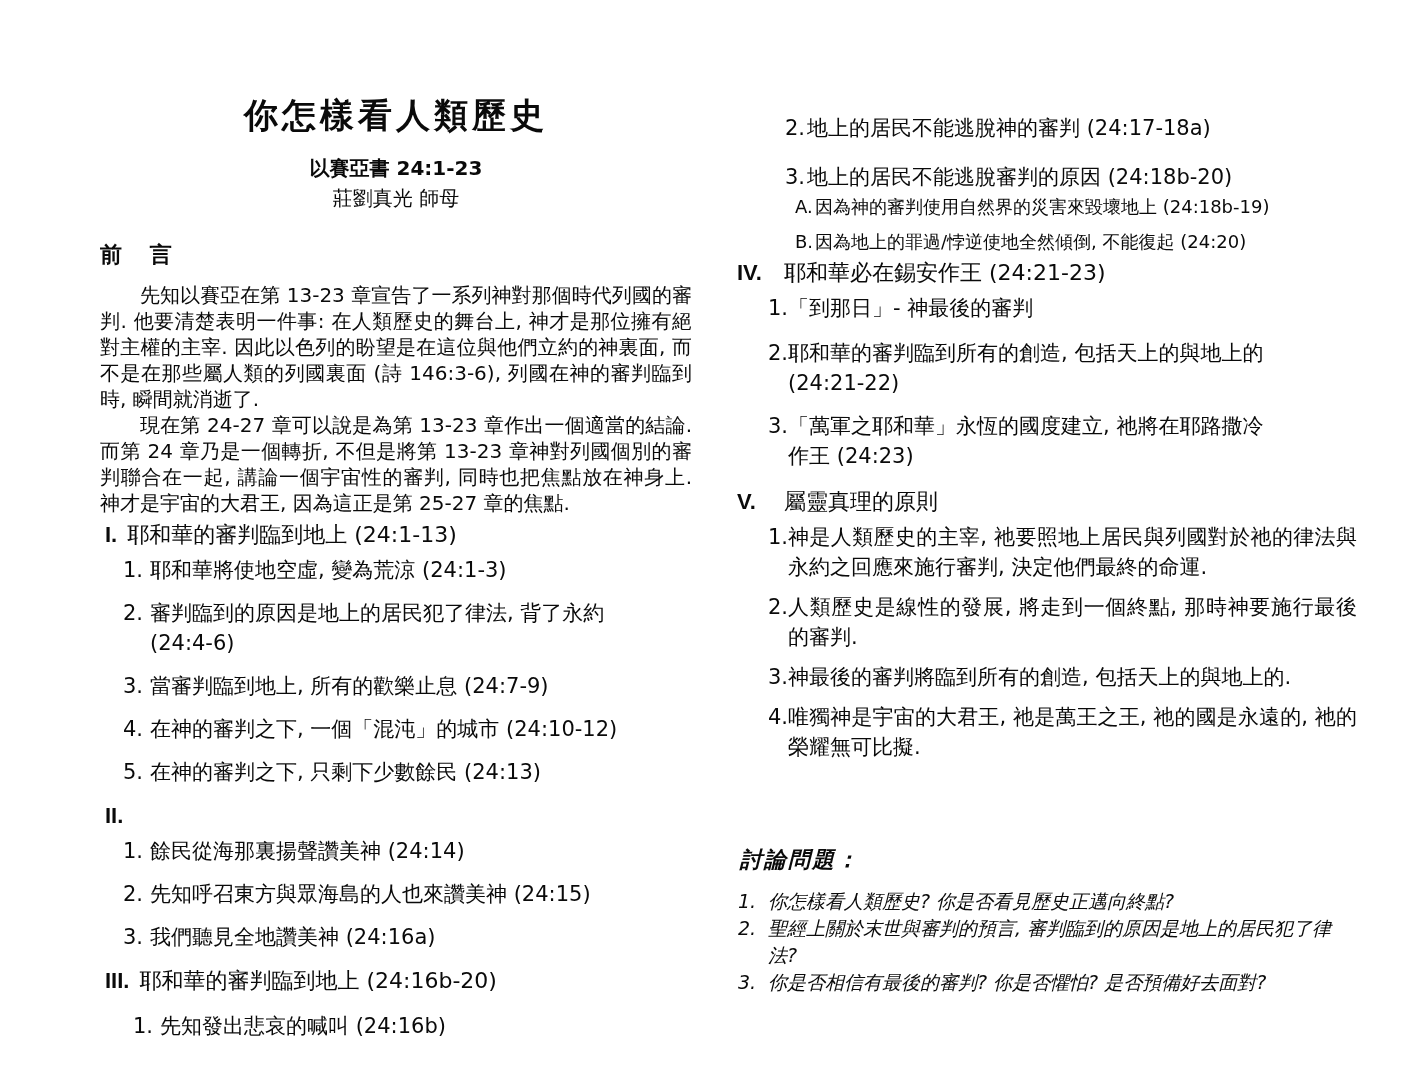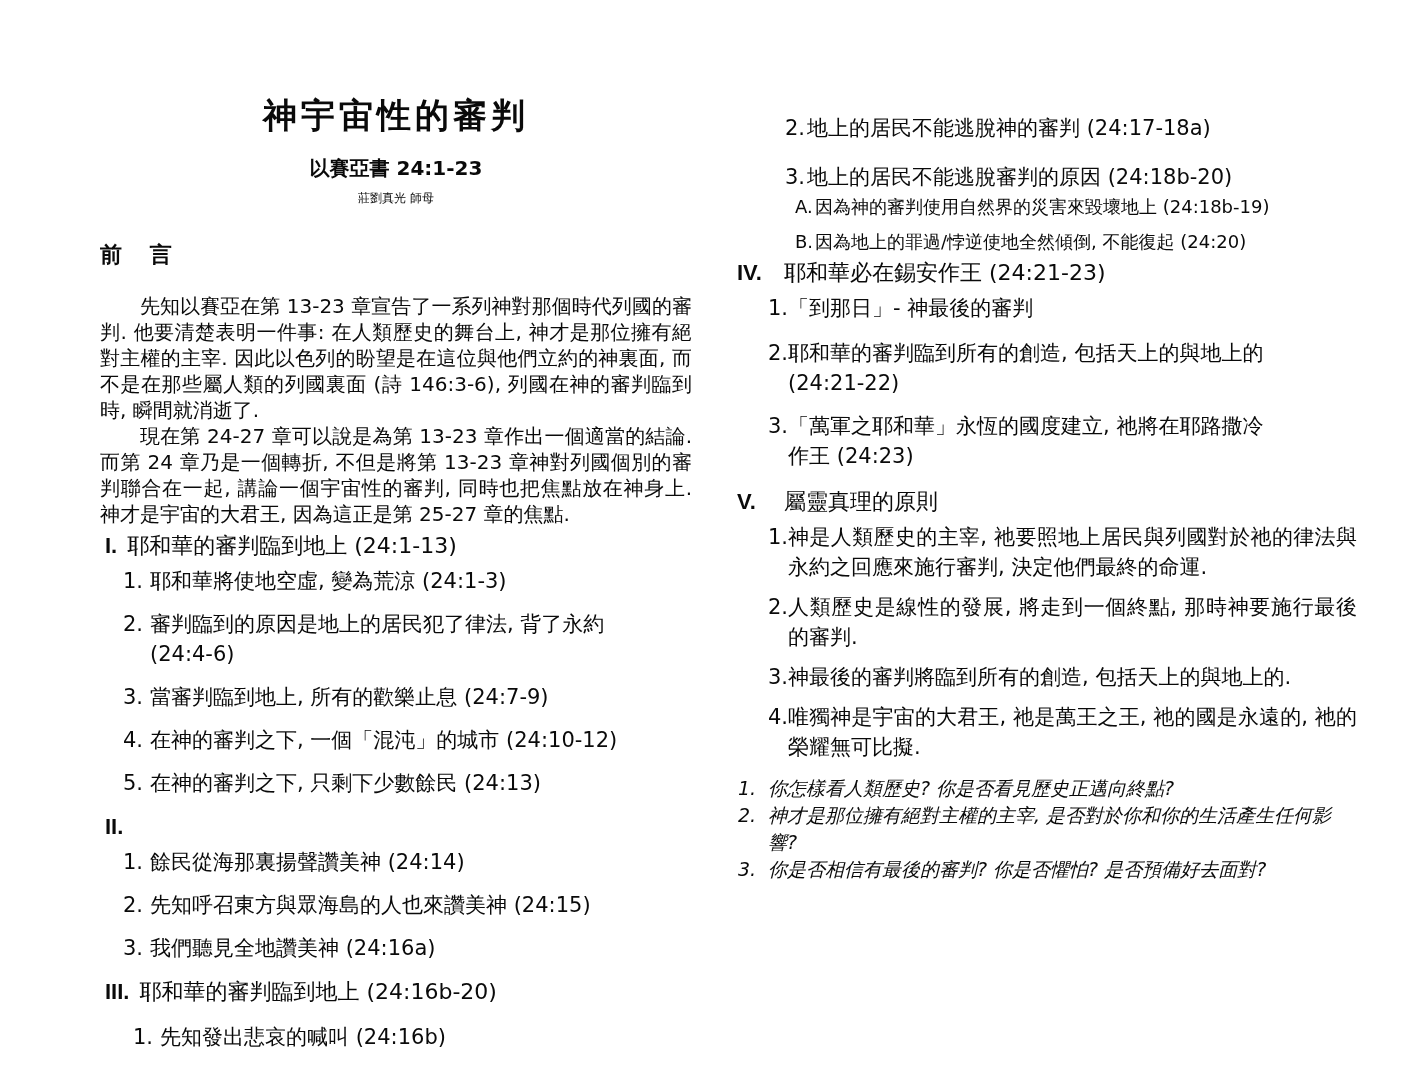--- a/index.html
+++ b/index.html
@@ -10,25 +10,25 @@
     font-family:"DejaVu Sans","Liberation Sans",sans-serif;
     position:relative;
     overflow:hidden;
   }
   .page { position:absolute; inset:0; background:#ffffff; }
   .col-left  { position:absolute; left:100px; top:95px;  width:592px; }
   .col-right { position:absolute; left:737px; top:113px; width:620px; }
 
   .doc-title    { text-align:center; font-size:34px; font-weight:bold; letter-spacing:4px; line-height:40px; }
   .doc-subtitle { text-align:center; font-size:20px; font-weight:bold; margin-top:20px; line-height:26px; }
-  .doc-author   { text-align:center; font-size:12px; margin-top:5px; line-height:24px; }
+  .doc-author   { text-align:center; font-size:20px; margin-top:5px; line-height:24px; }
 
   .preface-heading { font-size:22px; font-weight:bold; letter-spacing:10px; margin-top:31px; line-height:28px; }
   .preface p { font-size:20px; line-height:26px; text-indent:2em; text-align:justify; }
-  .preface p.first { margin-top:24px; }
+  .preface p.first { margin-top:13px; }
 
   .sec-heading { font-size:22px; line-height:34px; display:flex; }
   .sec-heading .rnum { font-weight:bold; font-family:"Liberation Sans",sans-serif; }
   .col-left  .sec-heading { margin-top:2px; margin-left:5px; }
   .col-left  .sec-heading .rnum { margin-right:10px; }
   .col-right .sec-heading .rnum { width:47px; flex:0 0 47px; }
   .col-left  .sec-heading.gap { margin-top:12px; }
 
   .o-item { display:flex; font-size:21px; line-height:30px; margin-top:13px; }
   .o-item.tight { margin-top:3px; }
@@ -58,21 +58,21 @@
   .q-list { margin-top:13px; }
   .q-item { display:flex; font-size:19px; font-style:italic; line-height:27px; }
   .q-item .num { flex:0 0 30px; margin-left:1px; }
 </style>
 </head>
 <body>
 
 <div class="page">
 
   <div class="col-left">
-    <div class="doc-title">神宇宙性的審判</div>
+    <div class="doc-title">你怎樣看人類歷史</div>
     <div class="doc-subtitle">以賽亞書 24:1-23</div>
     <div class="doc-author">莊劉真光 師母</div>
 
     <div class="preface-heading">前 言</div>
     <div class="preface">
       <p class="first">先知以賽亞在第 13-23 章宣告了一系列神對那個時代列國的審判. 他要清楚表明一件事: 在人類歷史的舞台上, 神才是那位擁有絕對主權的主宰. 因此以色列的盼望是在這位與他們立約的神裏面, 而不是在那些屬人類的列國裏面 (詩 146:3-6), 列國在神的審判臨到時, 瞬間就消逝了.</p>
       <p>現在第 24-27 章可以說是為第 13-23 章作出一個適當的結論. 而第 24 章乃是一個轉折, 不但是將第 13-23 章神對列國個別的審判聯合在一起, 講論一個宇宙性的審判, 同時也把焦點放在神身上. 神才是宇宙的大君王, 因為這正是第 25-27 章的焦點.</p>
     </div>
 
     <div class="sec-heading">
@@ -176,28 +176,29 @@
     </div>
     <div class="o-item" style="margin-top:10px;">
       <span class="num">3.</span>
       <span class="txt">神最後的審判將臨到所有的創造, 包括天上的與地上的.</span>
     </div>
     <div class="o-item" style="margin-top:10px;">
       <span class="num">4.</span>
       <span class="txt">唯獨神是宇宙的大君王, 祂是萬王之王, 祂的國是永遠的, 祂的榮耀無可比擬.</span>
     </div>
 
+    <div class="discussion-heading">討論問題：</div>
     <div class="q-list">
       <div class="q-item">
         <span class="num">1.</span>
         <span class="txt">你怎樣看人類歷史? 你是否看見歷史正邁向終點?</span>
       </div>
       <div class="q-item">
         <span class="num">2.</span>
-        <span class="txt">神才是那位擁有絕對主權的主宰, 是否對於你和你的生活產生任何影響?</span>
+        <span class="txt">聖經上關於末世與審判的預言, 審判臨到的原因是地上的居民犯了律法?</span>
       </div>
       <div class="q-item">
         <span class="num">3.</span>
         <span class="txt">你是否相信有最後的審判? 你是否懼怕? 是否預備好去面對?</span>
       </div>
     </div>
   </div>
 
 </div>
 

